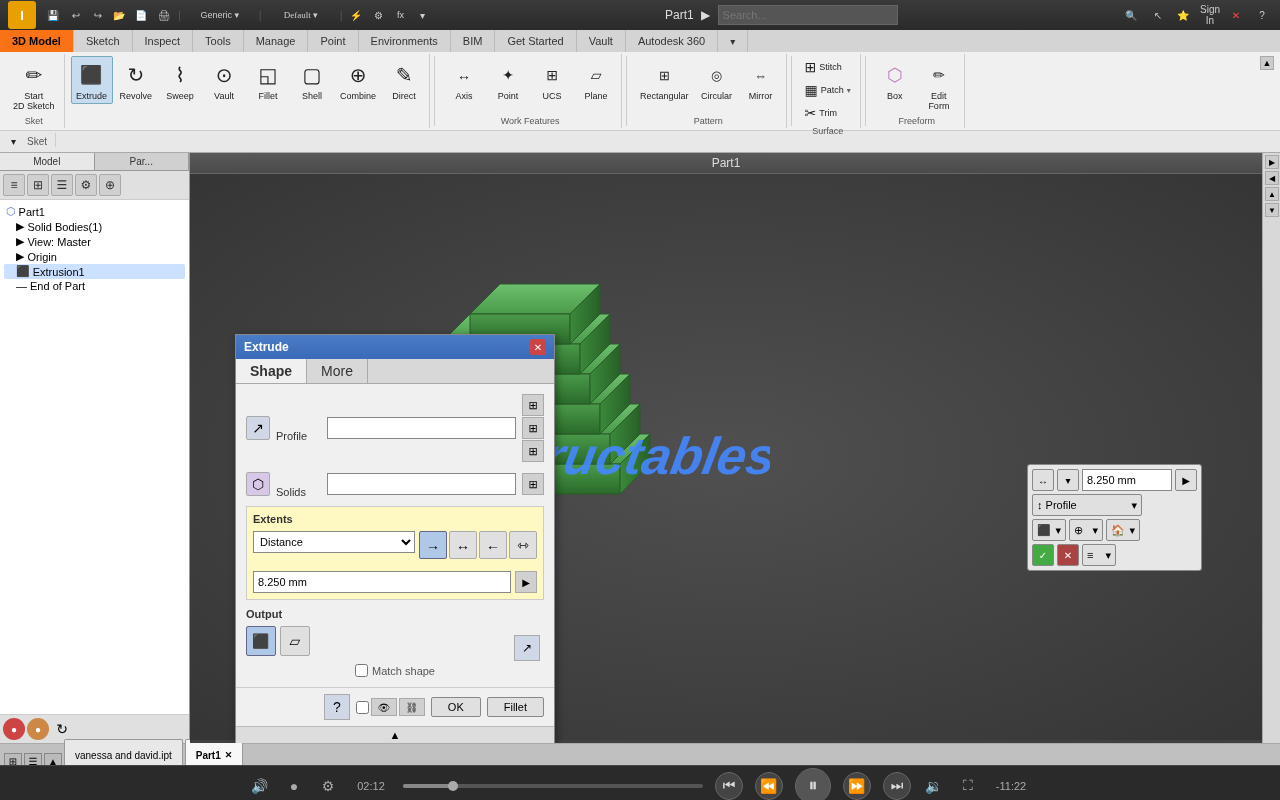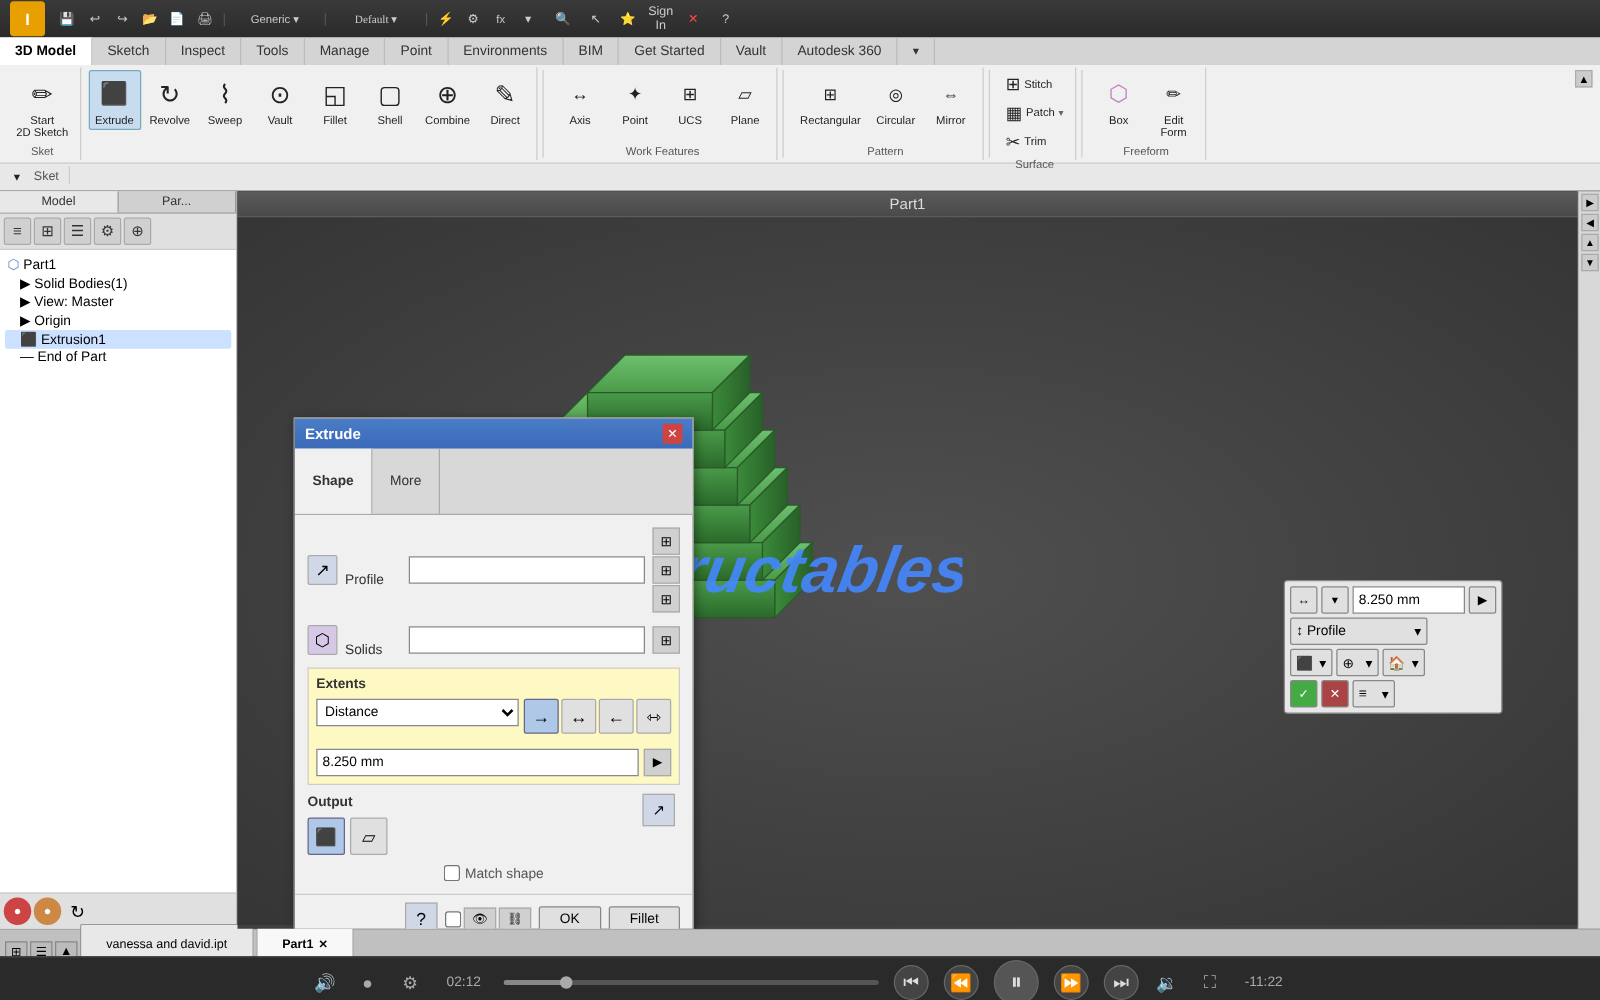--- a/index.html
+++ b/index.html
@@ -63,21 +63,21 @@
     }
     .ribbon-tab {
       padding: 3px 12px;
       font-size: 11px;
       cursor: pointer;
       border-right: 1px solid #bbb;
       display: flex; align-items: center;
       color: #333;
     }
     .ribbon-tab.active {
-      background: #ffffff;
+      background: #f97316;
       font-weight: bold;
       color: #000;
     }
 
     #ribbon-content {
       display: flex;
       height: 78px;
       padding: 2px 4px;
       background: #f0f0f0;
       gap: 2px;
@@ -331,22 +331,22 @@
       cursor: pointer;
       display: flex; align-items: center; justify-content: center;
       border-radius: 2px;
     }
     #extrude-tabs {
       display: flex;
       background: #d8d8d8;
       border-bottom: 1px solid #aaa;
     }
     .extrude-tab {
-      padding: 20px 14px;
-      font-size: 11px;
+      padding: 4px 14px;
+      font-size: 14px;
       cursor: pointer;
       border-right: 1px solid #aaa;
       color: #333;
     }
     .extrude-tab.active {
       background: #f0f0f0;
       font-weight: bold;
     }
     #extrude-body {
       padding: 10px;
@@ -480,21 +480,21 @@
       align-items: center;
       padding: 0 4px;
       gap: 2px;
       border-top: 1px solid #aaa;
     }
     .doc-tab {
       height: 32px;
       background: #e8e8e8;
       border: 1px solid #999;
       border-bottom: none;
-      padding: 0 20px;
+      padding: 0 10px;
       font-size: 10px;
       cursor: pointer;
       display: flex; align-items: center; gap: 4px;
       border-radius: 2px 2px 0 0;
     }
     .doc-tab.active { background: #f8f8f8; font-weight: bold; }
 
     
     #media-bar {
       height: 40px;
@@ -634,20 +634,25 @@
     <button class="qa-btn">🖨</button>
     <span style="color:#555;margin:0 2px;">|</span>
     <button class="qa-btn" style="width:70px;font-size:9px;color:#ccc;">Generic ▾</button>
     <span style="color:#555;margin:0 2px;">|</span>
     <button class="qa-btn" style="width:70px;font-size:9px;color:#ccc;font-family:Liberation Serif, serif;">Default ▾</button>
     <span style="color:#555;margin:0 2px;">|</span>
     <button class="qa-btn">⚡</button>
     <button class="qa-btn">⚙</button>
     <button class="qa-btn" style="font-size:9px;color:#ccc;">fx</button>
     <button class="qa-btn">▾</button>
+  </div>
+  <div class="title-center">
+    <span>Part1</span>
+    <span style="margin:0 4px;">▶</span>
+    <input type="text" style="width: 180px; height: 20px; background: rgb(85, 85, 85); border: 1px solid rgb(102, 102, 102); color: rgb(221, 221, 221); padding: 0px 4px; font-size: 11px;" placeholder="Search...">
   </div>
   <div class="title-right">
     <button class="qa-btn">🔍</button>
     <button class="qa-btn">↖</button>
     <button class="qa-btn">⭐</button>
     <button class="qa-btn" style="font-size:10px;color:#ccc;">Sign In</button>
     <button class="qa-btn" style="color:#f44;">✕</button>
     <button class="qa-btn">?</button>
   </div>
 </div>

